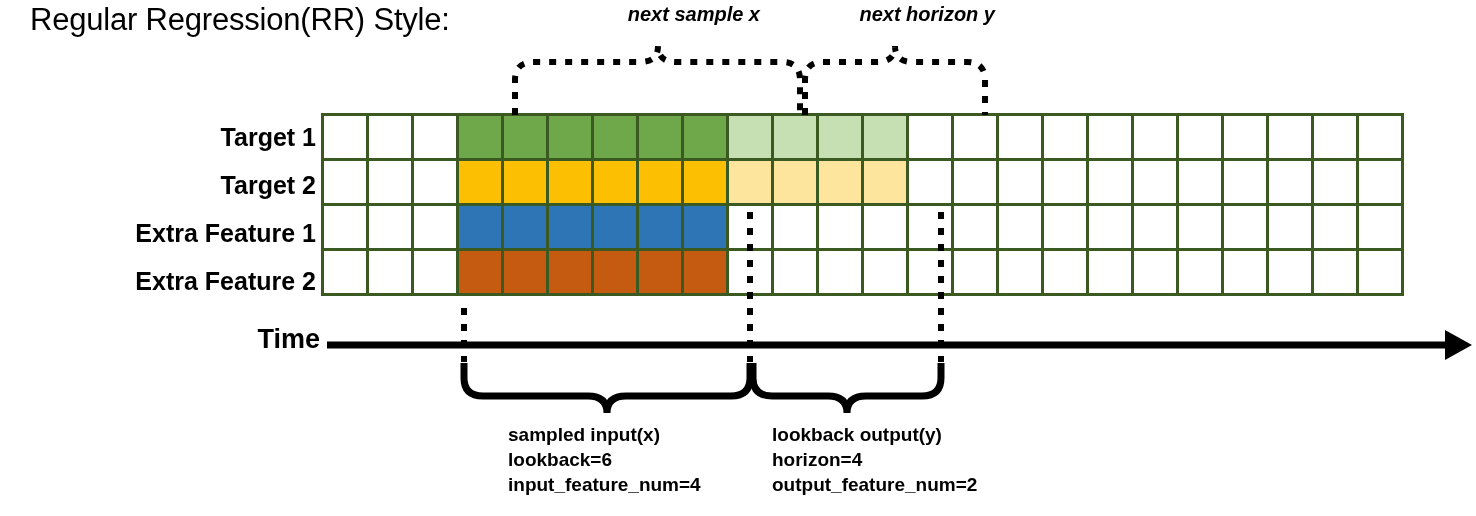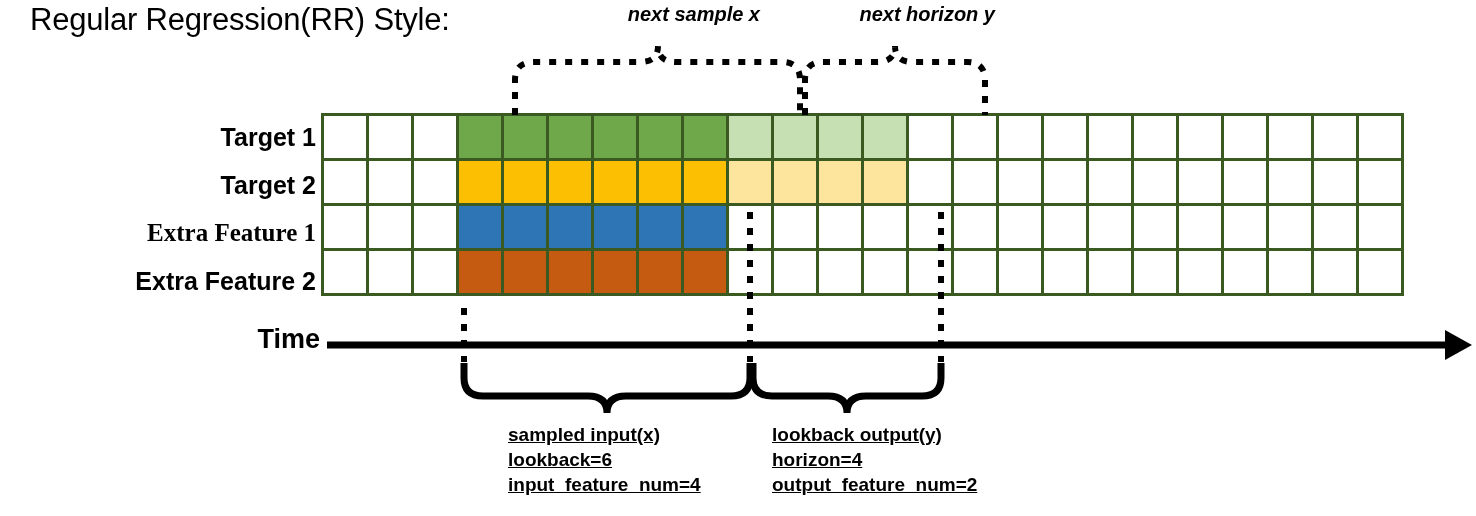--- a/index.html
+++ b/index.html
@@ -62,21 +62,21 @@
   .bottom-text {
     position: absolute;
     font-size: 19px;
     font-weight: bold;
     color: #000;
     line-height: 25px;
     white-space: nowrap;
   }
   #bt-left { left: 508px; top: 422px; }
   #bt-right { left: 772px; top: 422px; }
-  .bottom-text div { display:block;text-decoration:underline; }
+  .bottom-text div { display:block; }
 
   svg.overlay {
     position: absolute; left: 0; top: 0;
     width: 1476px; height: 516px;
     pointer-events: none;
   }
 
   
   #grid {
     position: absolute;
@@ -97,21 +97,21 @@
 
 <div class="stage">
 
   <div id="title">Regular Regression(RR) Style:</div>
 
   <div class="top-label" id="lbl-next-x">next sample x</div>
   <div class="top-label" id="lbl-next-y">next horizon y</div>
 
   <div class="row-label" style="top:113px;">Target 1</div>
   <div class="row-label" style="top:161px;">Target 2</div>
-  <div class="row-label" style="top:209px;font-family:Liberation Serif, serif;">Extra Feature 1</div>
+  <div class="row-label" style="top:209px;">Extra Feature 1</div>
   <div class="row-label" style="top:257px;">Extra Feature 2</div>
 
   <div id="grid">
       <div class="grid-row">
         <div class="cell" style="background: rgb(255, 255, 255); border-color: rgb(58, 90, 33);"></div>
         <div class="cell" style="background: rgb(255, 255, 255); border-color: rgb(58, 90, 33);"></div>
         <div class="cell" style="background: rgb(255, 255, 255); border-color: rgb(58, 90, 33);"></div>
         <div class="cell" style="background: rgb(111, 168, 74); border-color: rgb(58, 90, 33);"></div>
         <div class="cell" style="background: rgb(111, 168, 74); border-color: rgb(58, 90, 33);"></div>
         <div class="cell" style="background: rgb(111, 168, 74); border-color: rgb(58, 90, 33);"></div>

